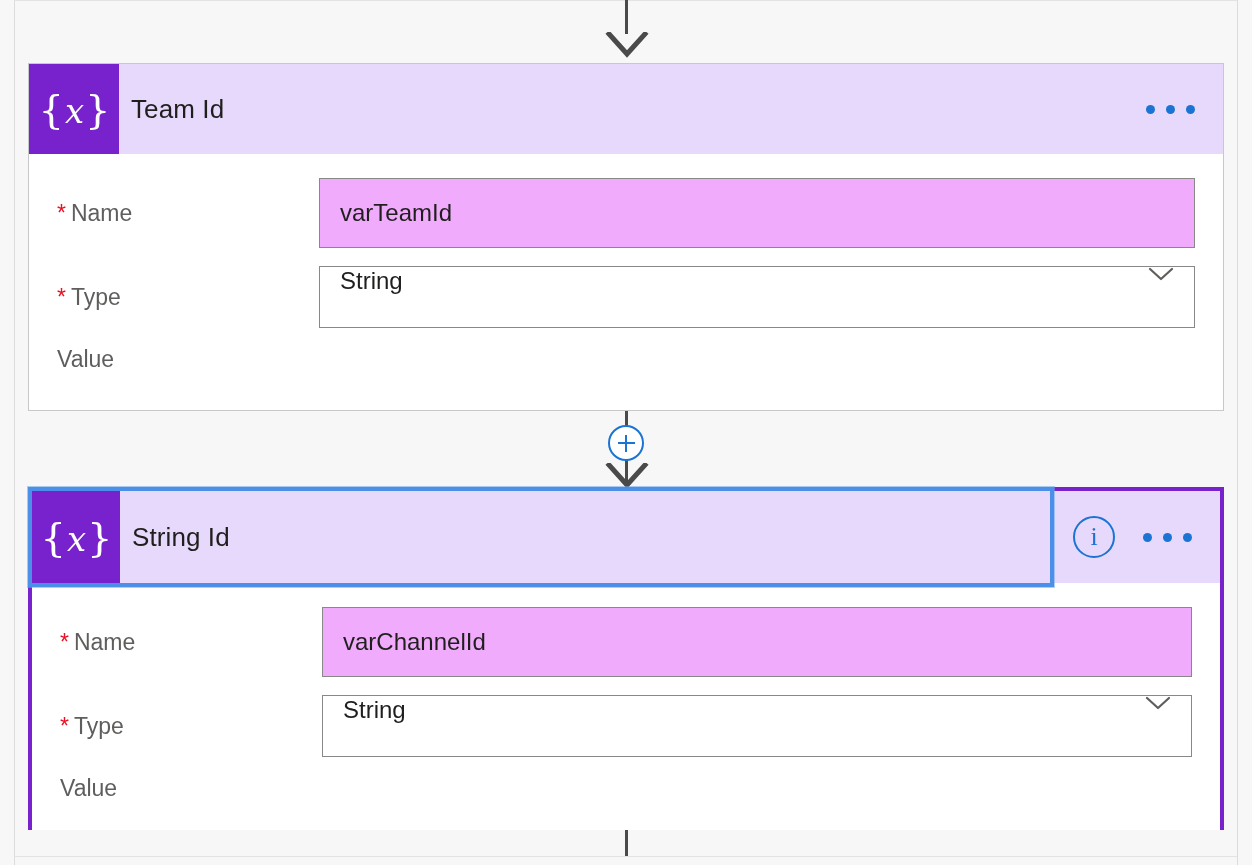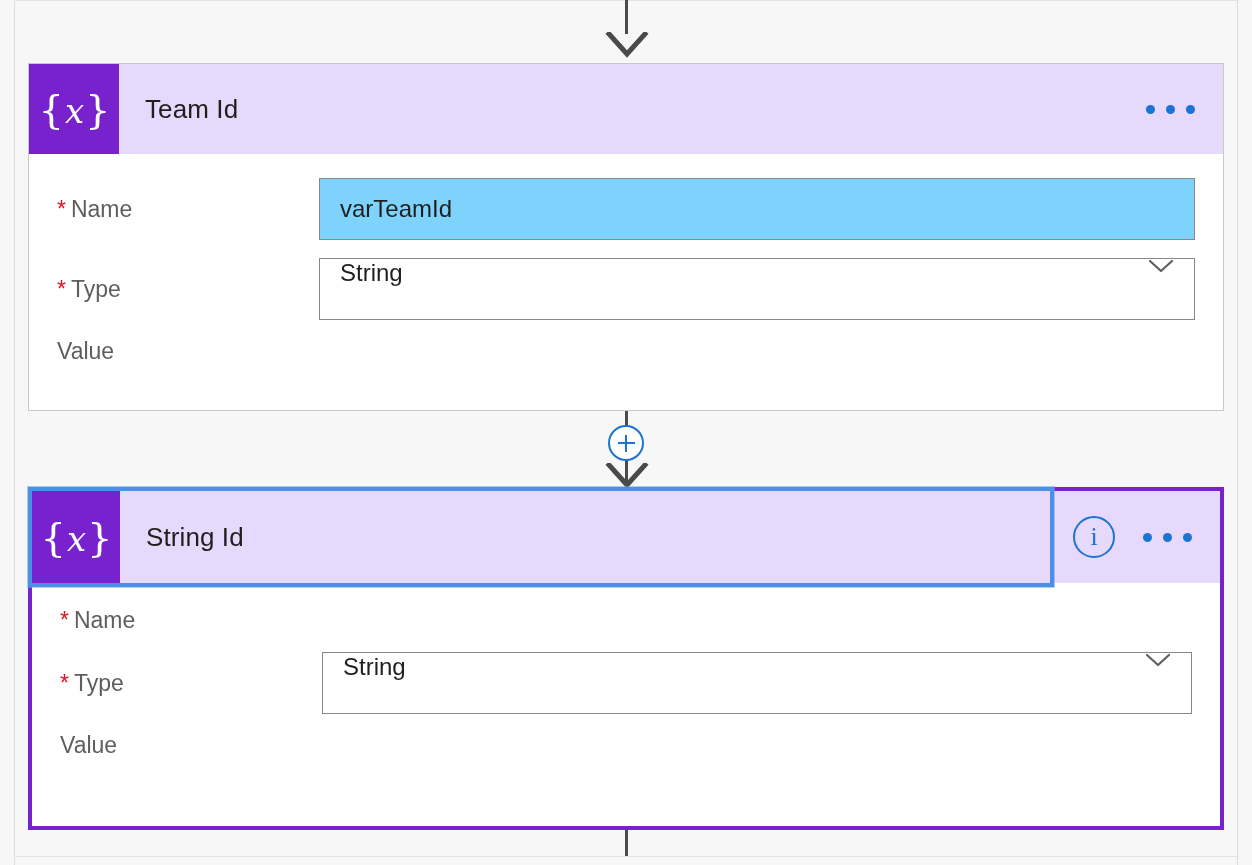--- a/index.html
+++ b/index.html
@@ -115,21 +115,21 @@
   .icon-tile .brace .xg {
     font-style: italic;
     font-size: 34px;
     padding: 0 2px;
   }
 
   .card-title {
     flex: 1;
     display: flex;
     align-items: center;
-    padding-left: 26px;
+    padding-left: 12px;
     font-size: 26px;
     color: #201f1e;
     letter-spacing: 0.1px;
   }
 
   .header-actions {
     display: flex;
     align-items: center;
     padding-right: 26px;
     gap: 26px;
@@ -199,23 +199,23 @@
     line-height: 1;
   }
 
   .field-control {
     flex: 1;
     position: relative;
   }
 
   .text-box {
     width: 100%;
-    height: 62px;
+    height: 70px;
     border: 1.6px solid #8a8886;
-    background: #7dd3fc;
+    background: #f0abfc;
     display: flex;
     align-items: center;
     padding: 0 20px;
     font-size: 24px;
     color: #201f1e;
     cursor: text;
     white-space: nowrap;
     overflow: hidden;
   }
 
@@ -338,20 +338,23 @@
 
     <div class="focus-ring" style="left:-4px; top:-4px; width:1026px; height:100px;"></div>
 
     <div class="card-body">
 
       <div class="field-row">
         <div class="field-label">
           <span class="req-star">*</span>
           <span>Name</span>
         </div>
+        <div class="field-control">
+          <div class="text-box" placeholder="Enter variable name">varChannelId</div>
+        </div>
       </div>
 
       <div class="field-row">
         <div class="field-label">
           <span class="req-star">*</span>
           <span>Type</span>
         </div>
         <div class="field-control">
           <div class="combo-box">
             <span>String</span>

